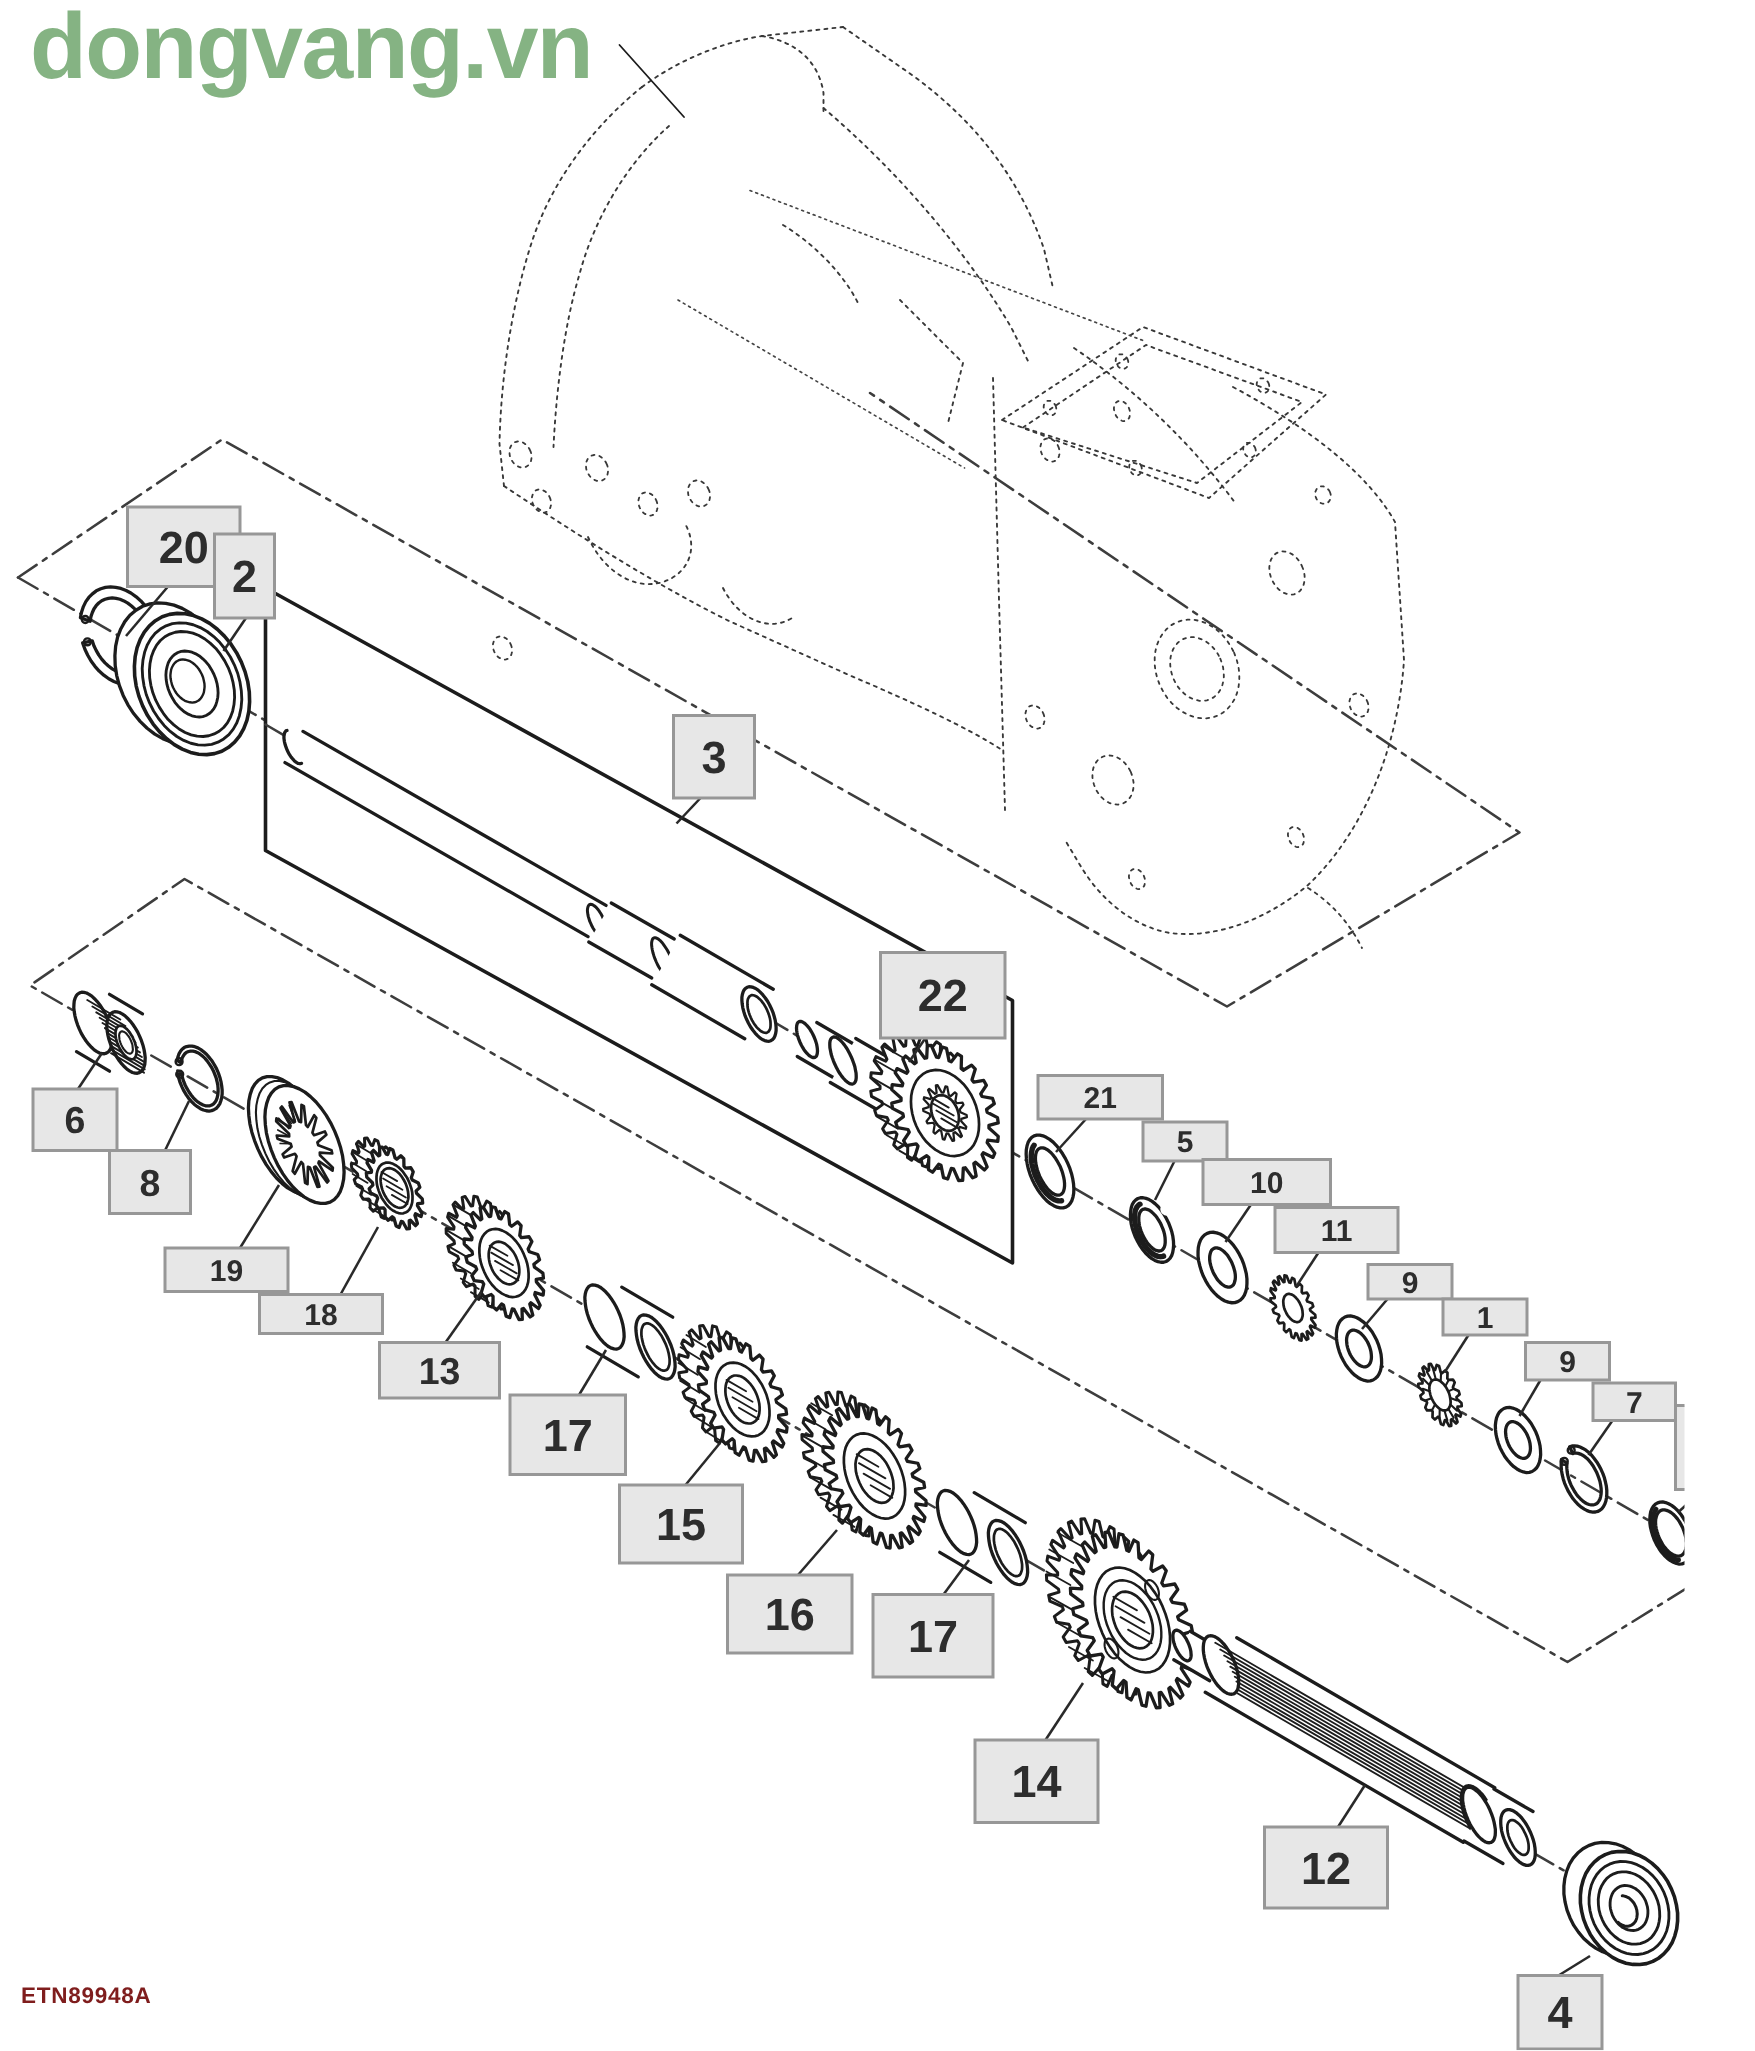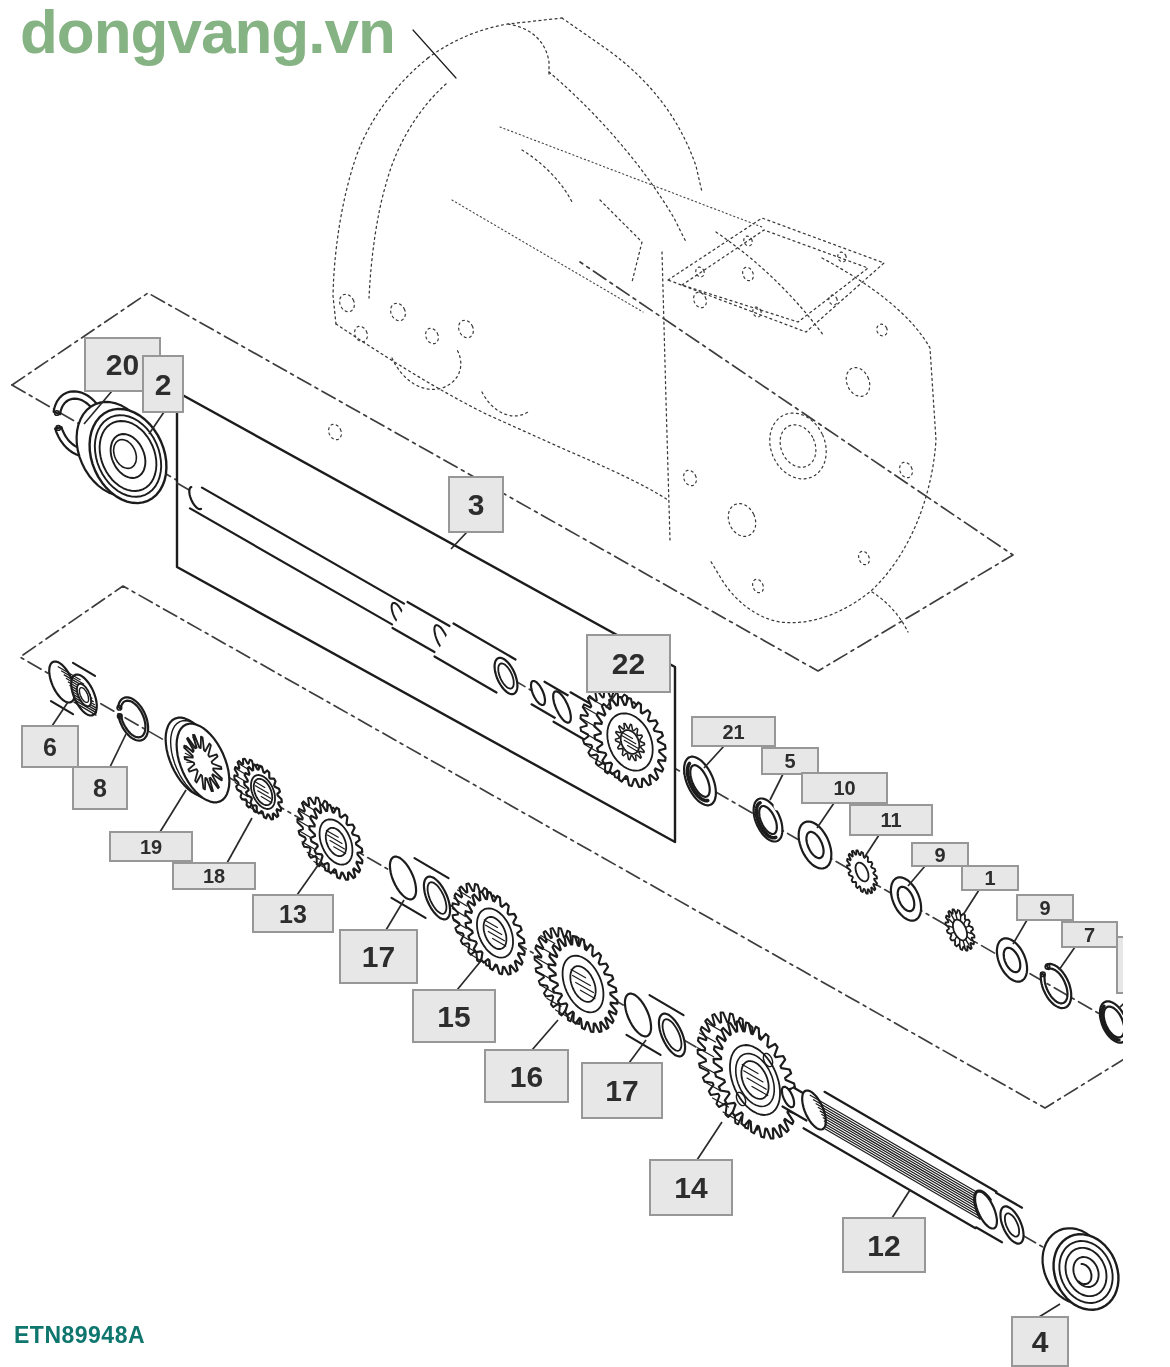--- a/index.html
+++ b/index.html
@@ -1,21 +1,21 @@
 <!DOCTYPE html>
 <html><head>
 <meta charset="utf-8">
 <style>
   html,body{margin:0;padding:0;background:#fff;}
   .page{position:relative;width:1123px;height:1367px;background:#ffffff;overflow:hidden;
         font-family:"Liberation Sans",sans-serif;}
   .watermark{position:absolute;left:20px;top:-4px;font-size:62px;font-weight:bold;
              letter-spacing:-1px;z-index:1;}
-  .drawing-code{position:absolute;left:14px;top:1322px;font-size:23px;font-weight:bold;
-                color:#0f766e;letter-spacing:0.5px;z-index:3;}
+  .drawing-code{position:absolute;left:14px;top:1322px;font-size:15px;font-weight:bold;
+                color:#7f1d1d;letter-spacing:0.5px;z-index:3;}
   #diagram{position:absolute;left:0;top:0;z-index:2;}
   #diagram text{font-family:"Liberation Sans",sans-serif;font-weight:bold;fill:#2d2d2d;}
 </style>
 </head>
 <body>
 
 <div class="page">
   <div class="watermark" style="color: rgb(133, 179, 131);">dongvang.vn</div>
 
   <svg id="diagram" width="1170" height="1367" viewBox="0 0 1170 1367" xmlns="http://www.w3.org/2000/svg">

